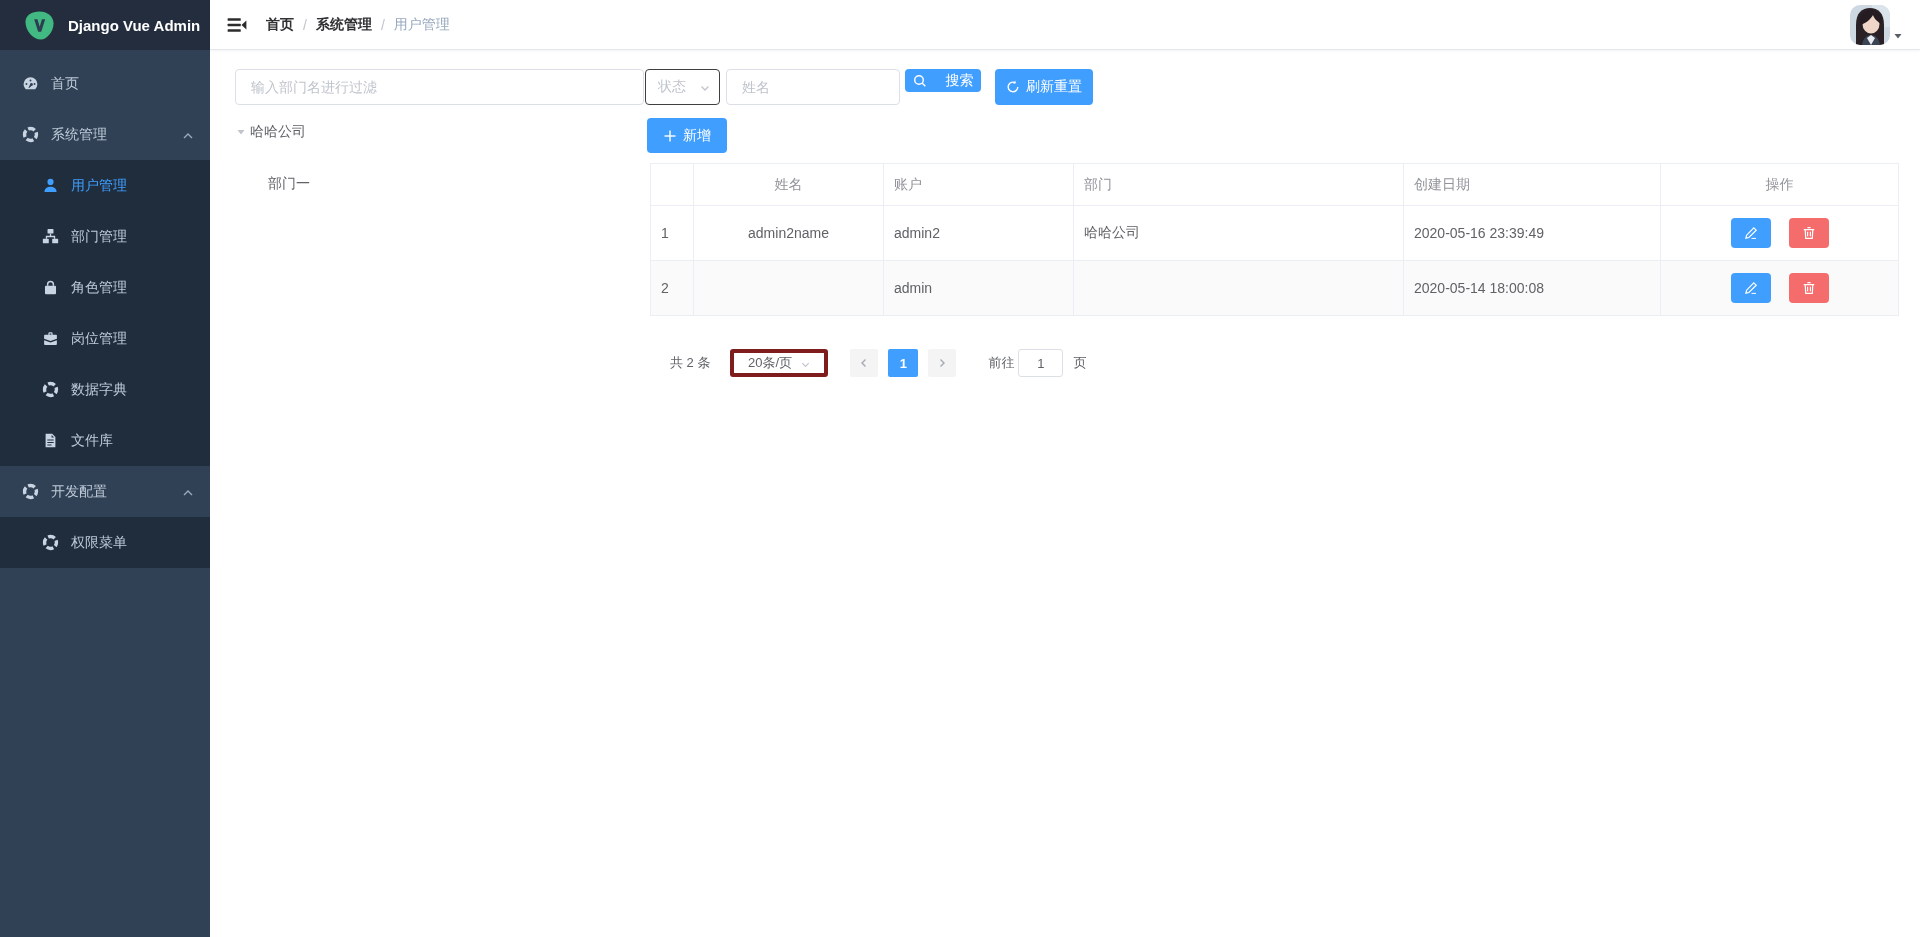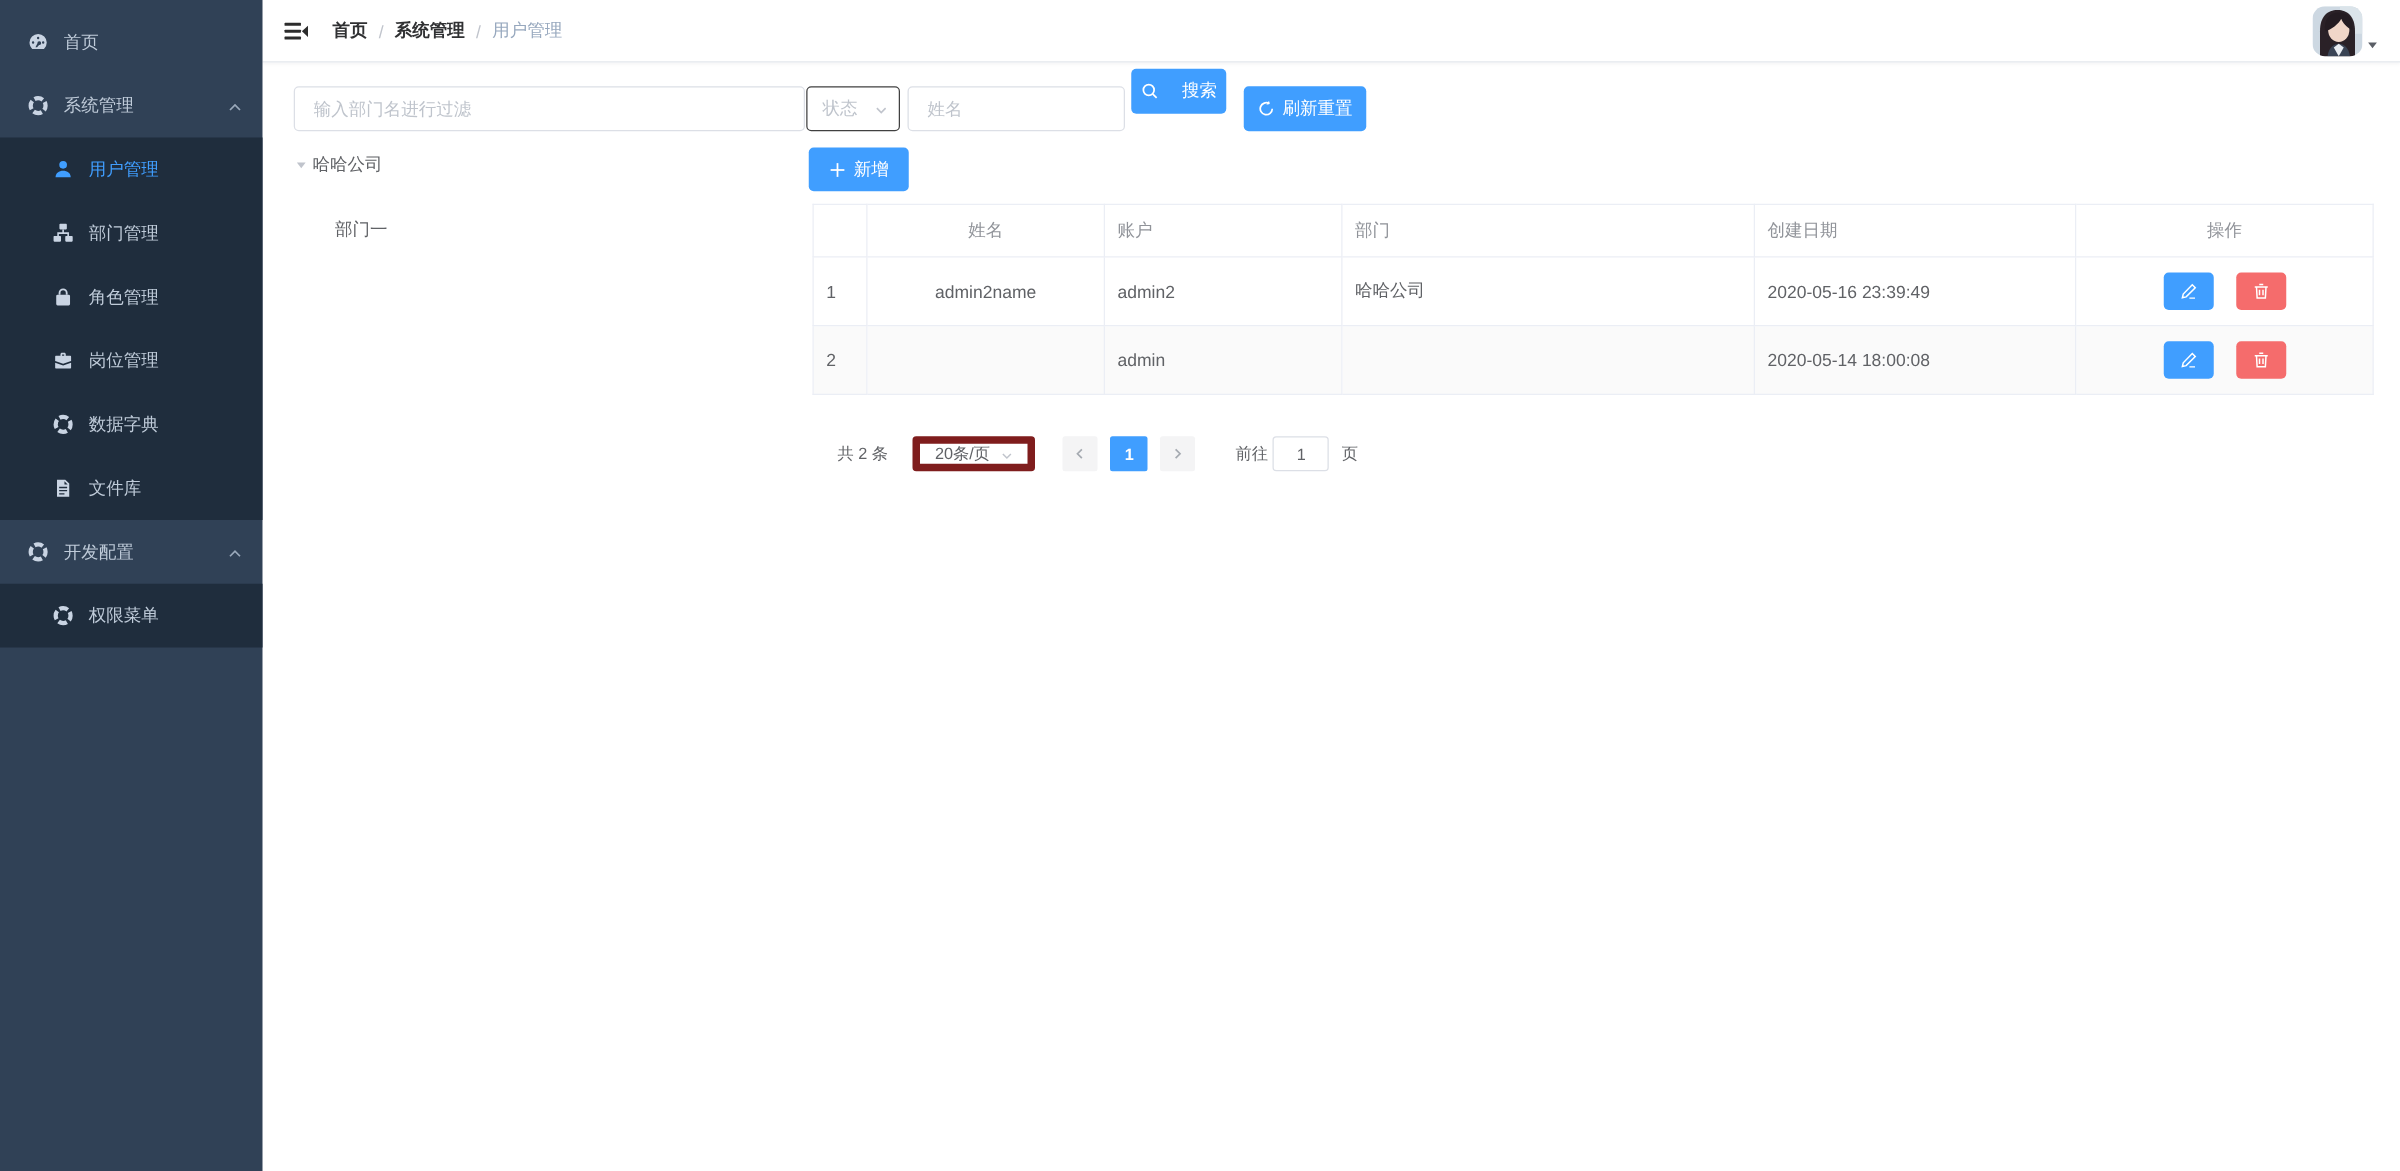--- a/index.html
+++ b/index.html
@@ -51,56 +51,63 @@
     border-radius:4px; display:flex; align-items:center; padding:0 8px 0 12px; color:#bfc4cc; cursor:pointer; background:#fff; }
   .status-select .sel-caret { margin-left:auto; width:12px; height:12px; color:#c0c4cc; }
   .name-input { position:absolute; left:516px; top:69px; width:174px; height:36px; border:1px solid #dcdfe6;
     border-radius:4px; padding:0 15px; font-size:14px; color:#606266; outline:none;
     font-family:"Liberation Sans","DejaVu Sans",sans-serif; }
   .name-input::placeholder { color:#bfc4cc; }
   .btn { display:inline-flex; align-items:center; justify-content:center; gap:6px; border:none; border-radius:4px;
     color:#fff; font-size:14px; cursor:pointer; font-family:"Liberation Sans","DejaVu Sans",sans-serif; }
   .btn-primary { background:#409EFF; }
   .btn-danger { background:#F56C6C; }
-  .search-btn { position:absolute; left:695px; top:55px; width:76px; height:36px;gap:19px; }
+  .search-btn { position:absolute; left:695px; top:69px; width:76px; height:23px;gap:19px; }
   .reset-btn { position:absolute; left:785px; top:69px; width:98px; height:36px; }
   .add-btn { position:absolute; left:437px; top:118px; width:80px; height:35px; }
   .bicon { width:14px; height:14px; display:inline-flex; }
 
   
   .user-table { position:absolute; left:440px; top:163px; width:1248px; border-collapse:collapse; table-layout:fixed; }
   .user-table th, .user-table td { border:1px solid #ebeef5; font-size:14px; padding:0 10px; overflow:hidden; white-space:nowrap; }
   .user-table th { height:42px; color:#909399; font-weight:normal; text-align:left; background:#fff; }
   .user-table td { height:55px; color:#606266; background:#fff; }
   .user-table tr.striped td { background:#fafafa; }
   .col-center { text-align:center !important; }
   .op-cell { text-align:center; }
   .op-btn { width:40px; height:30px; border-radius:4px; }
   .op-btn + .op-btn { margin-left:18px; }
 
   
   .pagination { position:absolute; left:460px; top:349px; height:28px; display:flex; align-items:center; color:#606266; font-size:13px; }
   .pg-total { margin-right:20px; }
-  .pg-size { width:98px; height:28px; border:6px solid #7f1d1d; border-radius:3px; display:flex; align-items:center;
+  .pg-size { width:98px; height:28px; border:4px solid #7f1d1d; border-radius:3px; display:flex; align-items:center;
     justify-content:center; gap:8px; color:#606266; cursor:pointer; margin-right:22px; background:#fff; }
   .pg-size .sel-caret { width:11px; height:11px; color:#c0c4cc; }
   .pg-btn { width:28px; height:28px; border-radius:2px; background:#f4f4f5; color:#a5aab1; display:flex; align-items:center;
     justify-content:center; cursor:pointer; }
   .pg-page { width:30px; height:28px; border-radius:2px; background:#409EFF; color:#fff; display:flex; align-items:center;
     justify-content:center; margin:0 10px; cursor:pointer; font-weight:bold; }
   .pg-goto { margin-left:32px; margin-right:4px; }
   .pg-input { width:45px; height:28px; border:1px solid #dcdfe6; border-radius:3px; text-align:center; color:#606266;
     font-size:13px; outline:none; font-family:"Liberation Sans","DejaVu Sans",sans-serif; }
   .pg-unit { margin-left:10px; }
   .pg-chevron { width:12px; height:12px; }
 </style>
 </head>
 <body>
 
 <div class="sidebar">
+  <div class="logo-bar">
+    <svg class="logo-mark" viewBox="0 0 32 32">
+      <path d="M16 1.5c8 0 14.5 5 14.5 12.5 0 8.5-7 16.5-13 16.5C9 30.5 1.5 21 1.5 12 1.5 5.5 8 1.5 16 1.5z" fill="#42b983"></path>
+      <path d="M10.5 9.5h3.4l2.3 7.8 2.3-7.8h3.4l-4.1 13h-3.2z" fill="#2c3e50"></path>
+    </svg>
+    <span class="logo-title">Django Vue Admin</span>
+  </div>
   <div class="menu">
 
     <div class="menu-item">
       <span class="mi">
         <svg viewBox="0 0 16 16" fill="currentColor">
             <path d="M8 2a6.5 6.5 0 0 0-6.5 6.5c0 1.9.8 3.6 2.1 4.8h8.8a6.48 6.48 0 0 0 2.1-4.8A6.5 6.5 0 0 0 8 2zm0 2.2a.9.9 0 1 1 0 1.8.9.9 0 0 1 0-1.8zM4.2 9.4a.9.9 0 1 1 0-1.8.9.9 0 0 1 0 1.8zm4.5.9L7.2 12H6l1.5-2.9a1.4 1.4 0 1 1 1.2 1.2zm3.1-.9a.9.9 0 1 1 0-1.8.9.9 0 0 1 0 1.8z"></path>
           </svg>
       </span>
       <span class="ml">首页</span>
     </div>

